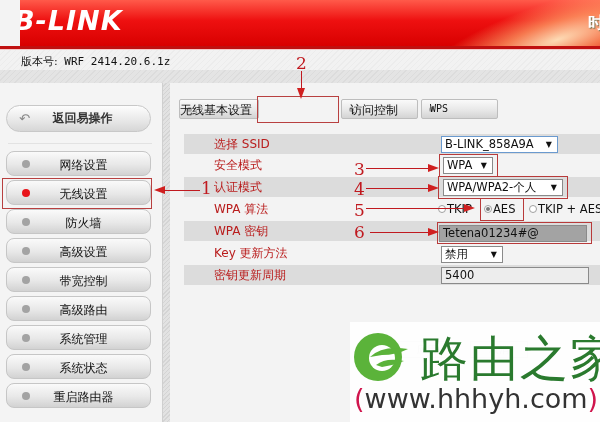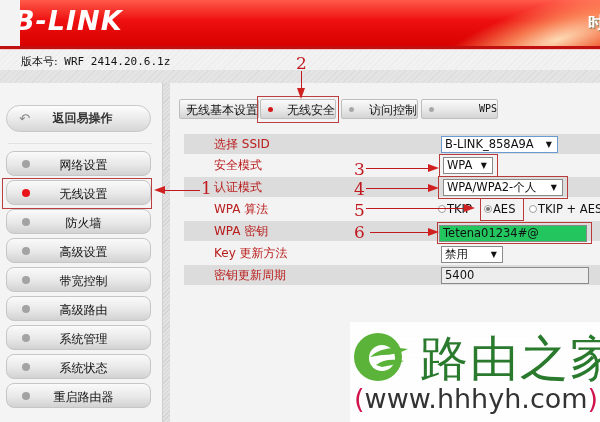--- a/index.html
+++ b/index.html
@@ -73,21 +73,21 @@
   .active-box { position: absolute; left: 2px; top: 178px; width: 150px; height: 31px; border: 1px solid #b84040; }
 
   
   .tab {
     position: absolute; top: 99px; height: 20px;
     border: 1px solid #bdbdbd; border-radius: 2px;
     background: linear-gradient(180deg, #fafafa 0%, #e6e6e6 60%, #d4d4d4 100%);
     font-size: 12px; color: #111; cursor: pointer;
   }
   .tab .dot { position: absolute; left: 7px; top: 7px; width: 5px; height: 5px; border-radius: 50%; background: #a8a8a8; }
-  .tab .label { position: absolute; left: 0; width: 100%; top: 2px; text-align: right; padding-left: 8px; white-space: nowrap; }
+  .tab .label { position: absolute; left: 0; width: 100%; top: 2px; text-align: left; padding-left: 8px; white-space: nowrap; }
   .tab.active .dot { background: #d31a1a; }
   .tab.mono .label { font-family: "DejaVu Sans Mono", monospace; font-size: 10px; top: 3px; }
   .tab-active-box { position: absolute; left: 257px; top: 96px; width: 82px; height: 27px; border: 1px solid #b84040; }
 
   
   .form { position: absolute; left: 184px; top: 134px; width: 416px; }
   .row { position: absolute; left: 0; width: 416px; height: 20px; }
   .row.shaded { background: #dcdcdc; }
   .row .rlabel { position: absolute; left: 30px; top: 2px; font-size: 12px; color: #b91c1c; white-space: nowrap; }
 
@@ -97,21 +97,21 @@
   }
   .select .caret { position: absolute; right: 5px; top: 0; font-size: 8px; }
   .select.focus { border-color: #6a9acf; }
 
   .radio-group { position: absolute; left: 438px; top: 202px; font-size: 11.5px; color: #111; white-space: nowrap; }
   .radio { position: absolute; top: 0; display: flex; align-items: center; cursor: pointer; }
   .radio .circle { width: 8px; height: 8px; border: 1px solid #a0a0a0; border-radius: 50%; background: #fff; margin-right: 1px; position: relative; }
   .radio.checked .circle::after { content: ""; position: absolute; left: 1px; top: 1px; width: 4px; height: 4px; border-radius: 50%; background: #777; }
 
   .text-input {
-    position: absolute; height: 17px; border: 1px solid #8a8a8a; background: #22c55e;
+    position: absolute; height: 17px; border: 1px solid #8a8a8a; background: #a3a3a3;
     font-size: 11.5px; color: #111; padding-left: 3px; line-height: 15px;
   }
   .text-input.disabled { background: #ededed; }
 
   .annot-box { position: absolute; border: 1px solid #b83a3a; }
 
   
   .num { position: absolute; font-family: "DejaVu Serif", "Liberation Serif", serif; color: #c0191f; font-size: 17px; }
   .arrow-line { position: absolute; height: 1px; background: #c0191f; }
   .arrow-head-right { position: absolute; width: 0; height: 0; border-top: 4px solid transparent; border-bottom: 4px solid transparent; border-left: 11px solid #d02020; }
@@ -194,24 +194,20 @@
     <span class="label">系统状态</span>
   </div>
   <div class="nav-item" style="top:383px">
     <span class="dot"></span>
     <span class="label">重启路由器</span>
   </div>
 
   <div class="tab" style="left:179px;width:80px">
     <span class="dot"></span>
     <span class="label" style="padding-left:0">无线基本设置</span>
-  </div>
-  <div class="tab active" style="left:260px;width:76px">
-    <span class="dot"></span>
-    <span class="label">无线安全</span>
   </div>
   <div class="tab-active-box"></div>
   <div class="tab" style="left:341px;width:77px">
     <span class="dot"></span>
     <span class="label">访问控制</span>
   </div>
   <div class="tab mono" style="left:421px;width:77px">
     <span class="dot"></span>
     <span class="label">WPS</span>
   </div>

